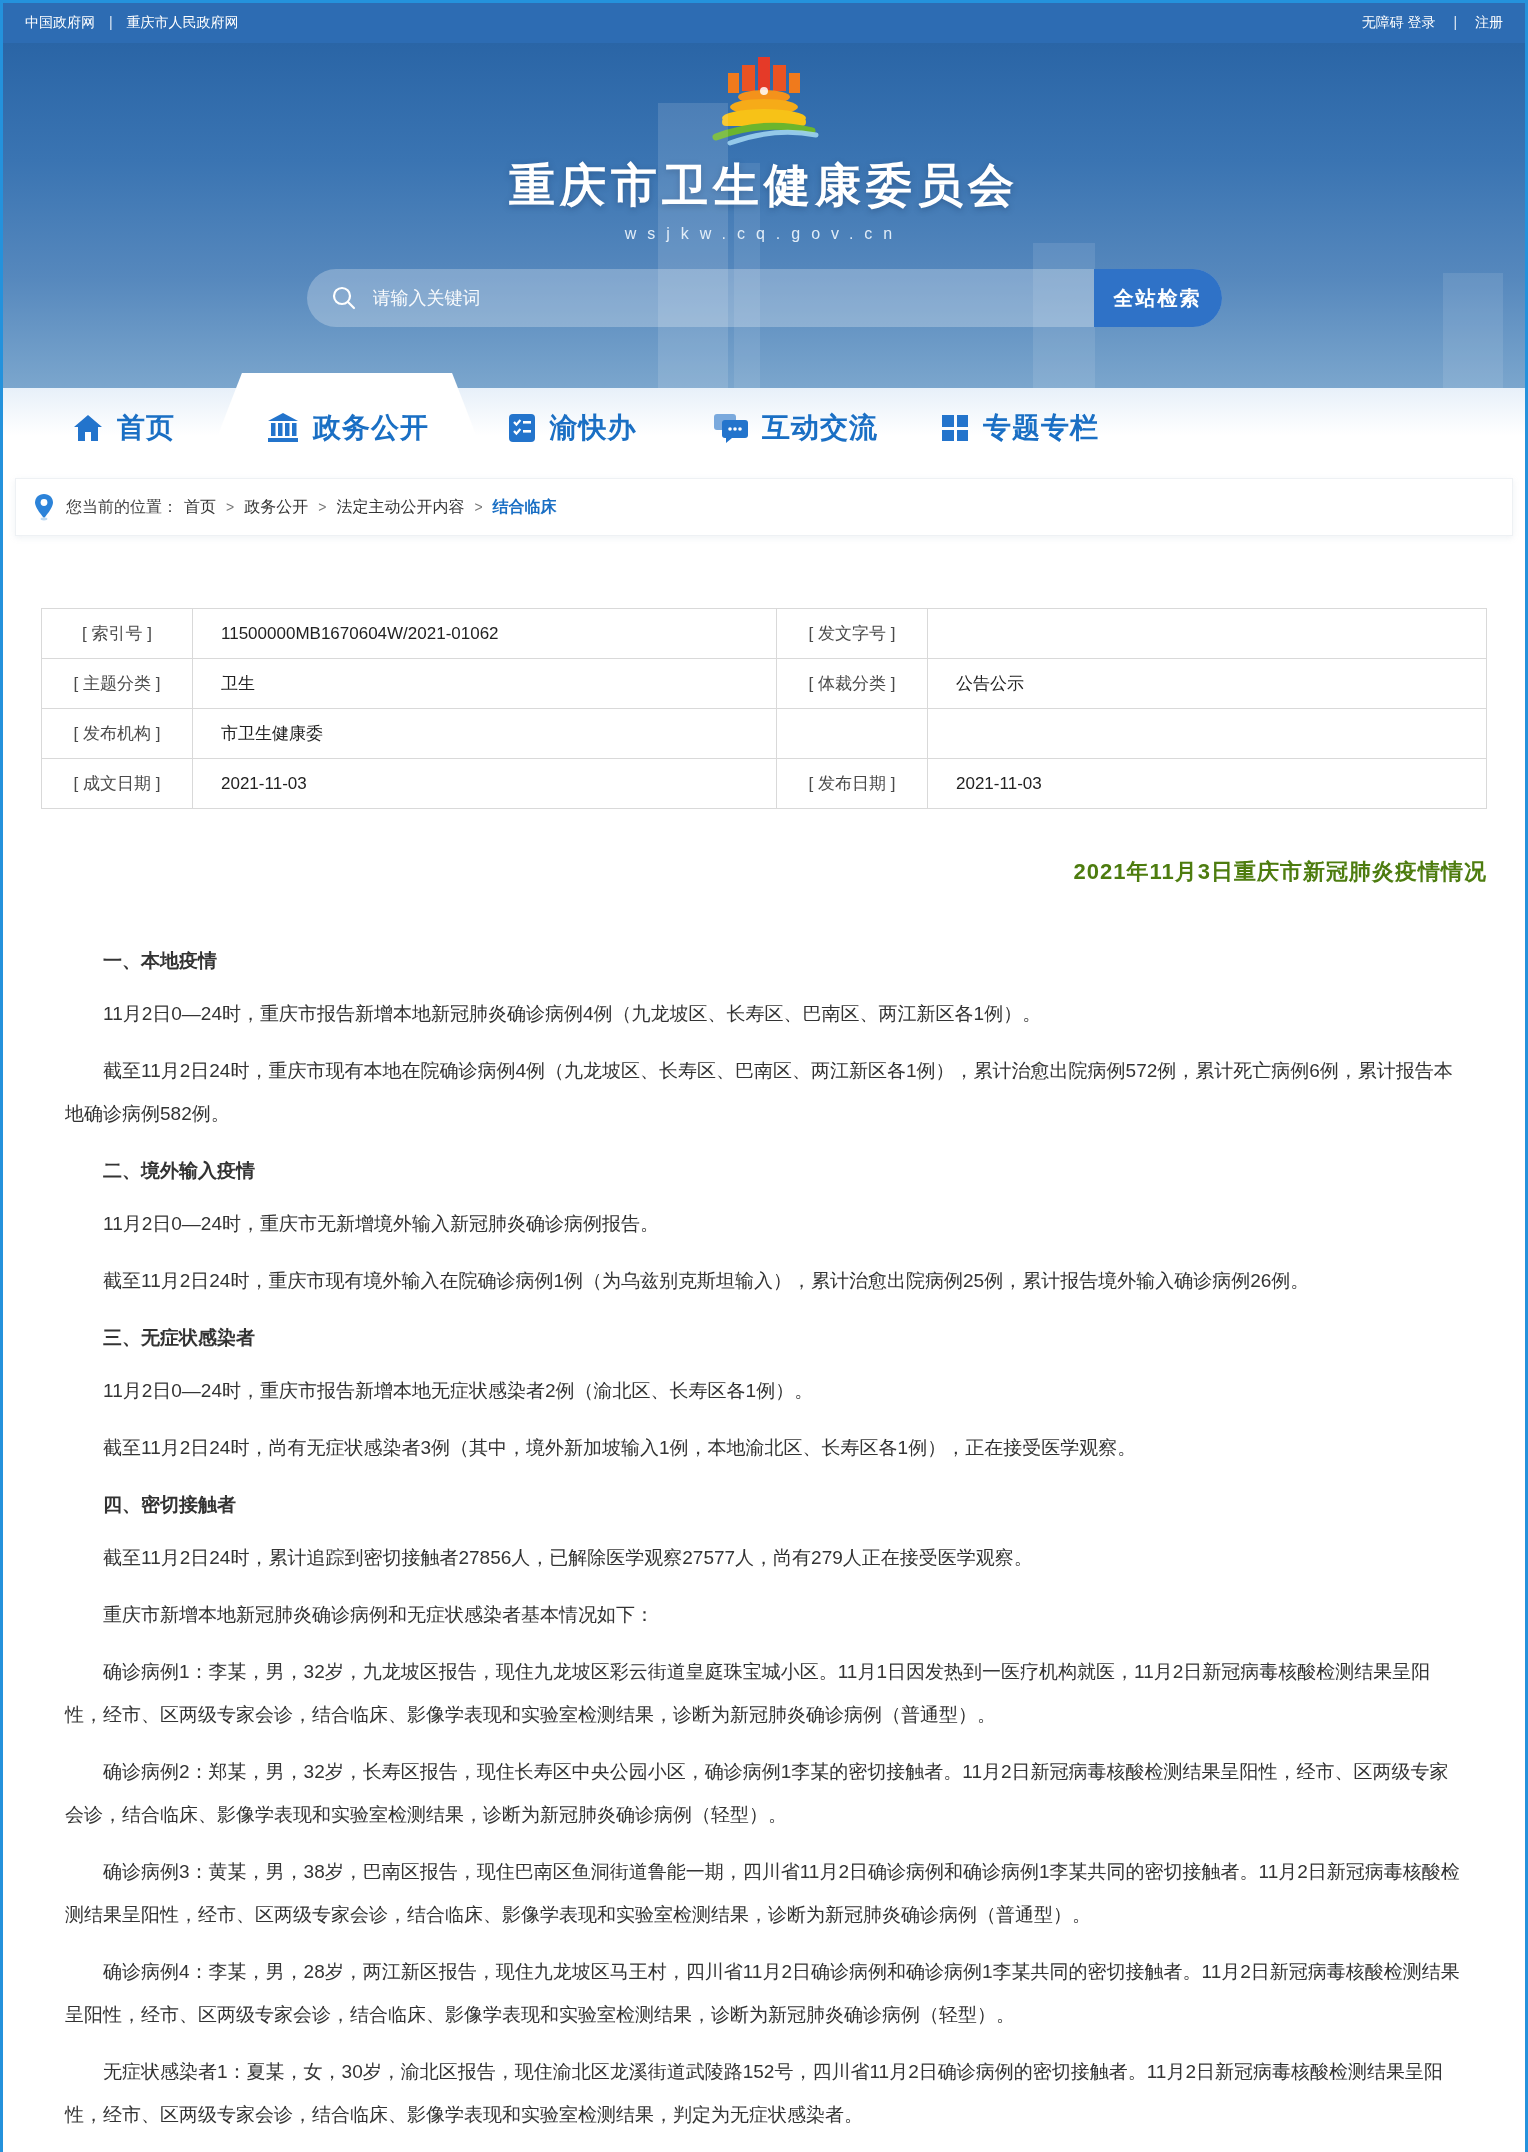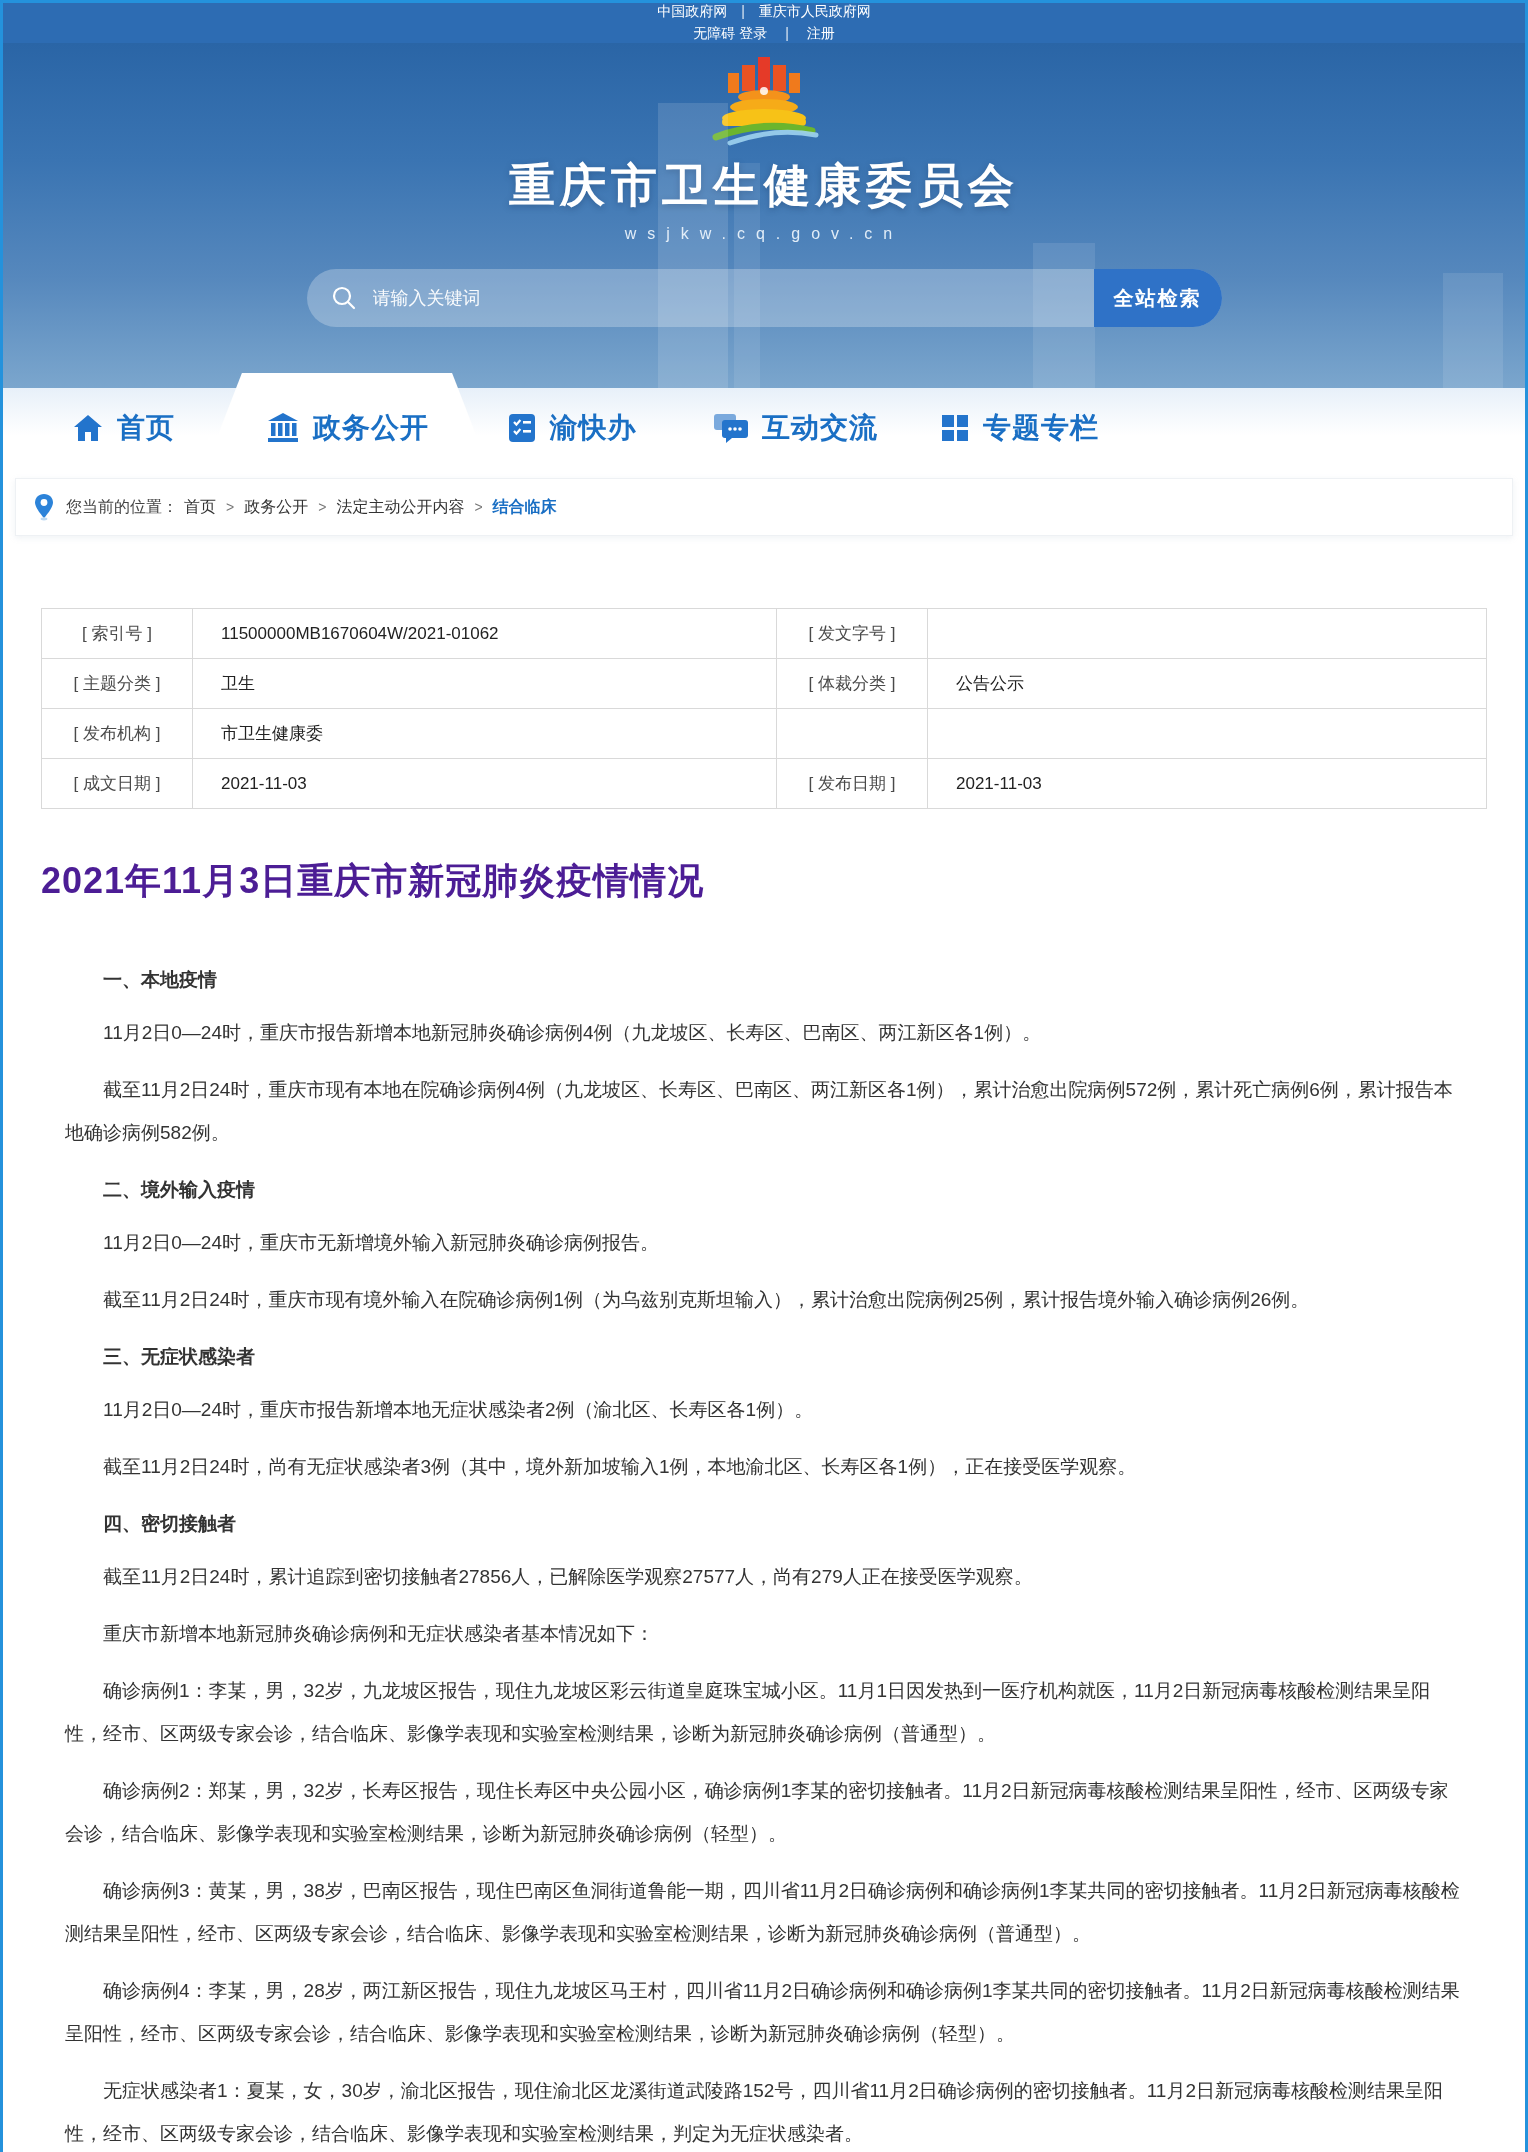--- a/index.html
+++ b/index.html
@@ -2,21 +2,21 @@
 <html lang="zh"><head>
 <meta charset="utf-8">
 <style>
   html,body{margin:0;padding:0;background:#9db6cc;}
   body{font-family:"Liberation Sans","DejaVu Sans",sans-serif;}
   .page{width:1522px;margin:0 auto;background:#fff;border:3px solid #2492dc;min-height:2146px;}
   a{text-decoration:none;cursor:pointer;}
 
   
   .topbar{height:40px;background:#2d6cb3;display:flex;align-items:center;justify-content:space-between;
-          padding:0 22px;color:#fff;font-size:14px;flex-direction:column;}
+          padding:0 22px;color:#fff;font-size:14px;}
   .topbar a{color:#fff;}
   .topbar .sep{margin:0 10px;opacity:.85;}
   .topbar-right a{margin-left:0;}
   .topbar-right .sep{margin:0 2px 0 14px;}
   .topbar-right a.after-sep{margin-left:12px;}
 
   
   .banner{position:relative;height:345px;overflow:hidden;text-align:center;color:#fff;
           background:linear-gradient(180deg,#2a65a6 0%,#3a74b2 34%,#5688bd 68%,#7ba6cd 100%);}
   .bld{position:absolute;background:rgba(255,255,255,0.13);}
@@ -62,21 +62,21 @@
   
   .content{padding:0 38px;}
   .meta-table{width:100%;border-collapse:collapse;margin-top:72px;font-size:17px;color:#333;
               table-layout:fixed;}
   .meta-table td{border:1px solid #d9d9d9;height:45px;padding:2px 10px;}
   .meta-table td.lbl{text-align:center;color:#4a4a4a;width:130px;}
   .meta-table td.val{padding-left:28px;color:#222;}
   .meta-table td.val-l{width:545px;}
 
   
-  .article-title{margin:48px 0 36px;text-align:left;font-size:36px;color:#4c1d95;font-weight:bold;
+  .article-title{margin:48px 0 36px;text-align:right;font-size:22px;color:#4d7c0f;font-weight:bold;
                  letter-spacing:1px;}
   .article-body{padding:10px 24px 40px;color:#333;font-size:19px;}
   .article-body p{margin:0 0 14px;line-height:43px;text-indent:2em;}
   .article-body p.heading{font-weight:bold;margin:6px 0 10px;}
 </style>
 </head>
 <body>
 
 <div class="page">
 

